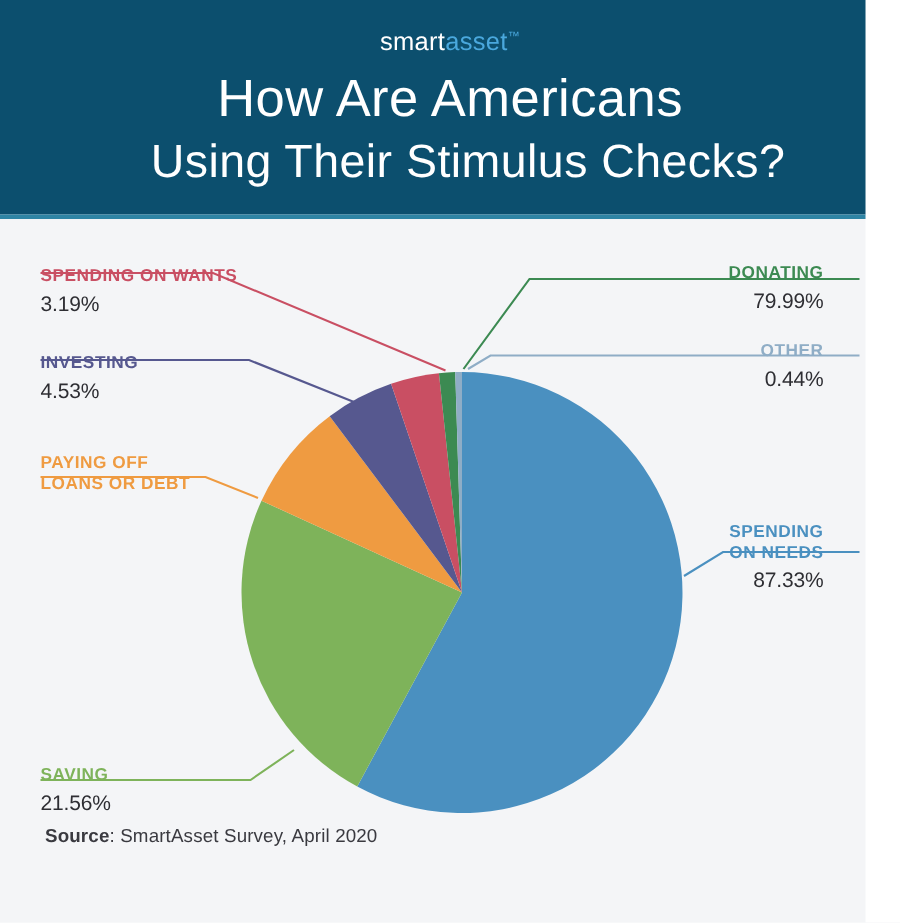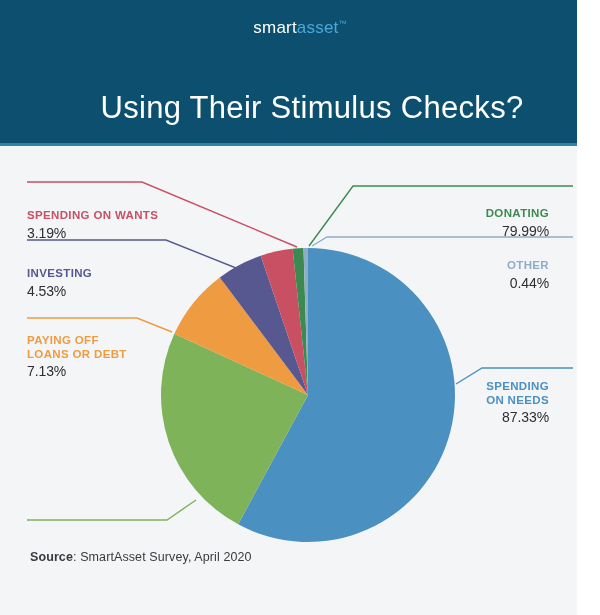--- a/index.html
+++ b/index.html
@@ -86,21 +86,20 @@
   }
   .pie-svg {
     position: absolute;
     top: 0; left: 0;
   }
 
   
   .callout {
     position: absolute;
     line-height: 1.18;
-    margin-top: 31px;
   }
   .callout .cl-name {
     font-size: 11.5px;
     font-weight: bold;
     letter-spacing: .35px;
     text-transform: uppercase;
     display: block;
   }
   .callout .cl-value {
     font-size: 14px;
@@ -133,20 +132,21 @@
 </style>
 </head>
 <body>
 
 <div class="infographic">
 
   <div class="header">
     <div class="logo">
       <span class="logo-smart">smart</span><span class="logo-asset">asset</span><span class="logo-tm">™</span>
     </div>
+    <div class="title-line1">How Are Americans</div>
     <div class="title-line2">Using Their Stimulus Checks?</div>
   </div>
   <div class="header-accent"></div>
 
   <div class="chart-area">
     <svg class="pie-svg" width="600" height="410" viewBox="0 0 600 410">
 
       <g fill="none" stroke-width="1.4">
         <polyline points="27,36 142,36 297,101" stroke="#c94f63"></polyline>
         <polyline points="27,94 166,94 241,124" stroke="#56588f"></polyline>
@@ -175,23 +175,26 @@
   </div>
 
   <div class="callout" id="co-invest">
     <span class="cl-name" style="color:#56588f">INVESTING</span>
     <span class="cl-value">4.53%</span>
   </div>
 
   <div class="callout" id="co-loans">
     <span class="cl-name" style="color:#ef9b41">PAYING OFF</span>
     <span class="cl-name" style="color:#ef9b41">LOANS OR DEBT</span>
-    <span class="cl-value">7.13%</span>
-  </div>
-
+  </div>
+
+  <div class="callout" id="co-saving">
+    <span class="cl-name" style="color:#7eb35a">SAVING</span>
+    <span class="cl-value">21.56%</span>
+  </div>
 
   <div class="callout right" id="co-donate">
     <span class="cl-name" style="color:#3c8a52">DONATING</span>
     <span class="cl-value">79.99%</span>
   </div>
 
   <div class="callout right" id="co-other">
     <span class="cl-name" style="color:#8fadc6">OTHER</span>
     <span class="cl-value">0.44%</span>
   </div>

